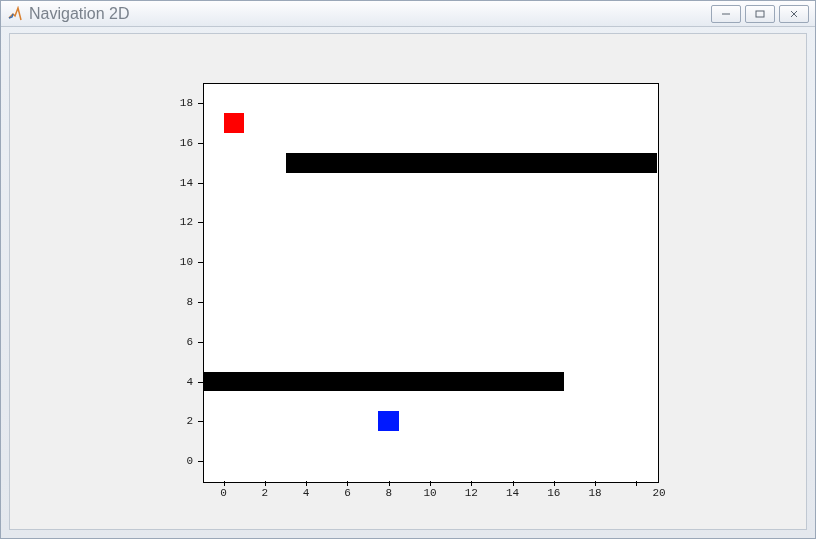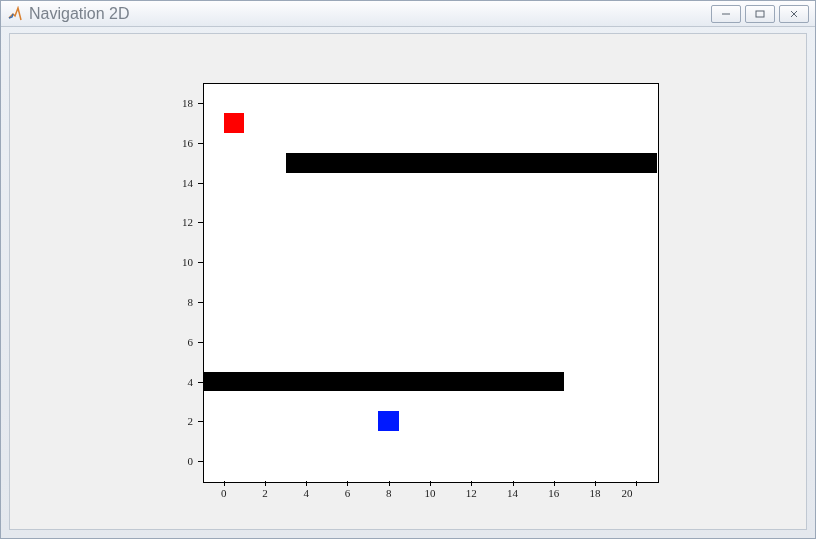--- a/index.html
+++ b/index.html
@@ -73,21 +73,21 @@
     background: #ffffff;
     border: 1px solid #000000;
   }
   .tick {
     position: absolute;
     background: #000000;
   }
   .ticklabel {
     position: absolute;
     color: #202020;
-    font-family: Liberation Serif, serif;
+    font-family: Liberation Mono, monospace;
     font-size: 11px;
     white-space: nowrap;
   }
   .rect {
     position: absolute;
   }
 </style>
 </head>
 <body>
 
@@ -136,21 +136,21 @@
         <div class="ticklabel" style="top: 453px; left: 420px; transform: translateX(-50%);">10</div>
         <div class="tick" style="left: 461.273px; top: 447px; width: 1px; height: 5px;"></div>
         <div class="ticklabel" style="top: 453px; left: 461.273px; transform: translateX(-50%);">12</div>
         <div class="tick" style="left: 502.545px; top: 447px; width: 1px; height: 5px;"></div>
         <div class="ticklabel" style="top: 453px; left: 502.545px; transform: translateX(-50%);">14</div>
         <div class="tick" style="left: 543.818px; top: 447px; width: 1px; height: 5px;"></div>
         <div class="ticklabel" style="top: 453px; left: 543.818px; transform: translateX(-50%);">16</div>
         <div class="tick" style="left: 585.091px; top: 447px; width: 1px; height: 5px;"></div>
         <div class="ticklabel" style="top: 453px; left: 585.091px; transform: translateX(-50%);">18</div>
         <div class="tick" style="left: 626.364px; top: 447px; width: 1px; height: 5px;"></div>
-        <div class="ticklabel" style="top: 453px; left: 617px; transform: translateX(-50%);">20</div>
+        <div class="ticklabel" style="top: 453px; left: 649px; transform: translateX(-50%);">20</div>
         <div class="tick" style="left: 188px; top: 427.1px; width: 5px; height: 1px;"></div>
         <div class="ticklabel" style="top: 427.1px; left: 183px; transform: translate(-100%, -50%);">0</div>
         <div class="tick" style="left: 188px; top: 387.3px; width: 5px; height: 1px;"></div>
         <div class="ticklabel" style="top: 387.3px; left: 183px; transform: translate(-100%, -50%);">2</div>
         <div class="tick" style="left: 188px; top: 347.5px; width: 5px; height: 1px;"></div>
         <div class="ticklabel" style="top: 347.5px; left: 183px; transform: translate(-100%, -50%);">4</div>
         <div class="tick" style="left: 188px; top: 307.7px; width: 5px; height: 1px;"></div>
         <div class="ticklabel" style="top: 307.7px; left: 183px; transform: translate(-100%, -50%);">6</div>
         <div class="tick" style="left: 188px; top: 267.9px; width: 5px; height: 1px;"></div>
         <div class="ticklabel" style="top: 267.9px; left: 183px; transform: translate(-100%, -50%);">8</div>

